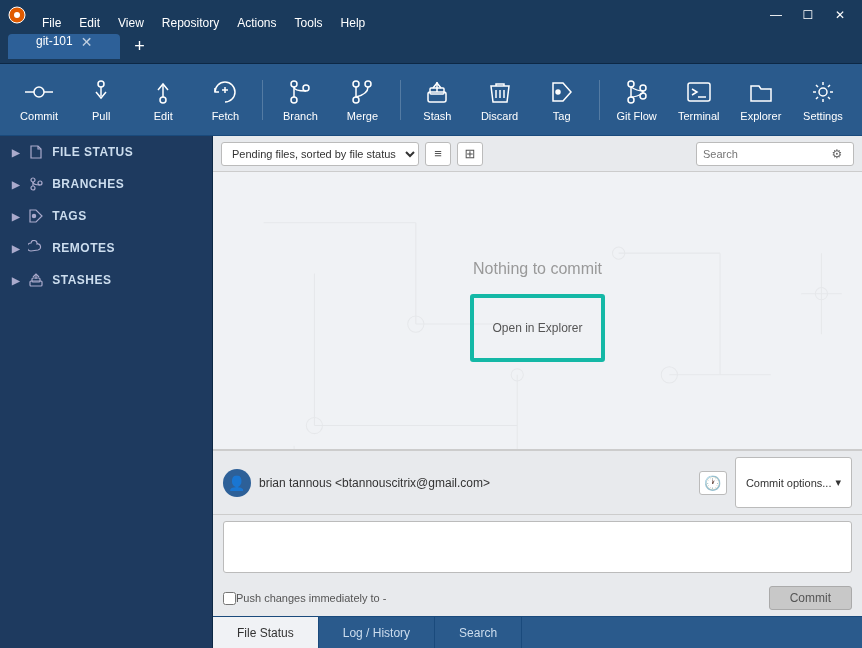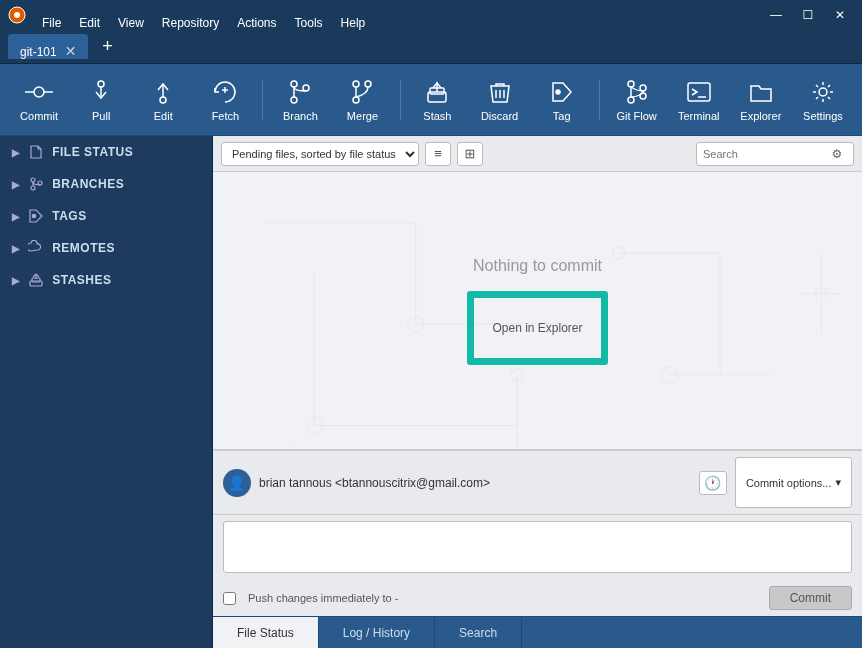--- a/index.html
+++ b/index.html
@@ -58,23 +58,23 @@
       background: #1a3a5c;
       height: 34px;
       display: flex;
       align-items: center;
       padding: 0 8px;
       border-bottom: 1px solid #0d2845;
     }
     .tab {
       background: #2d6098;
       height: 25px;
-      padding: 0 12px;
-      display: flex;
-      align-items: flex-end;
+      padding: 0 28px;
+      display: flex;
+      align-items: flex-start;
       gap: 8px;
       border-radius: 4px 4px 0 0;
       font-size: 12px;
       cursor: pointer;
     }
     .tab-close {
       font-size: 14px;
       opacity: 0.7;
       cursor: pointer;
     }
@@ -244,21 +244,21 @@
     .empty-state-text {
       font-size: 16px;
       color: #999;
       z-index: 1;
       margin-bottom: 16px;
     }
     .open-explorer-btn {
       z-index: 1;
       padding: 23px 18px;
       background: transparent;
-      border: 7px solid #14b8a6;
+      border: 4px solid #14b8a6;
       border-radius: 3px;
       font-size: 12px;
       color: #555;
       cursor: pointer;
     }
 
     
     .commit-panel {
       background: #e8eaed;
       border-top: 2px solid #ccc;
@@ -331,21 +331,21 @@
     }
     .commit-footer {
       display: flex;
       align-items: center;
       padding: 4px 10px 6px;
       gap: 6px;
     }
     .commit-footer label {
       display: flex;
       align-items: center;
-      gap: 12px;
+      gap: 0;
       font-size: 11px;
       color: #555;
       cursor: pointer;
     }
     .commit-footer input[type="checkbox"] {
       cursor: pointer;
     }
     .commit-footer .spacer { flex: 1; }
     .commit-btn {
       background: #c8c8c8;

